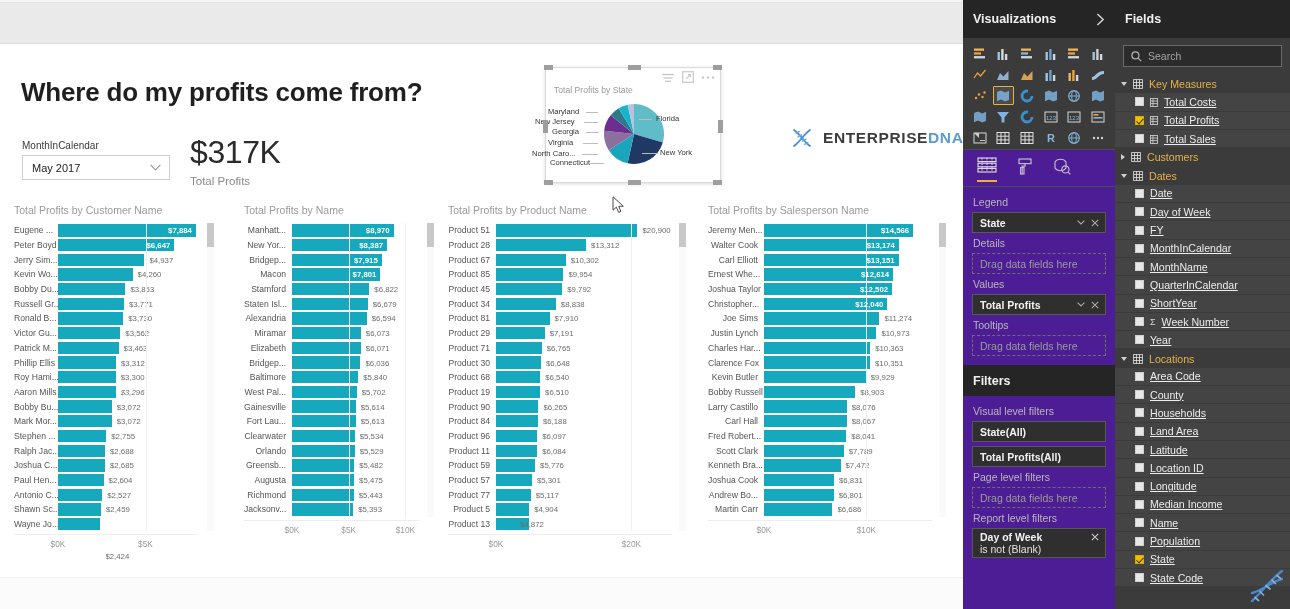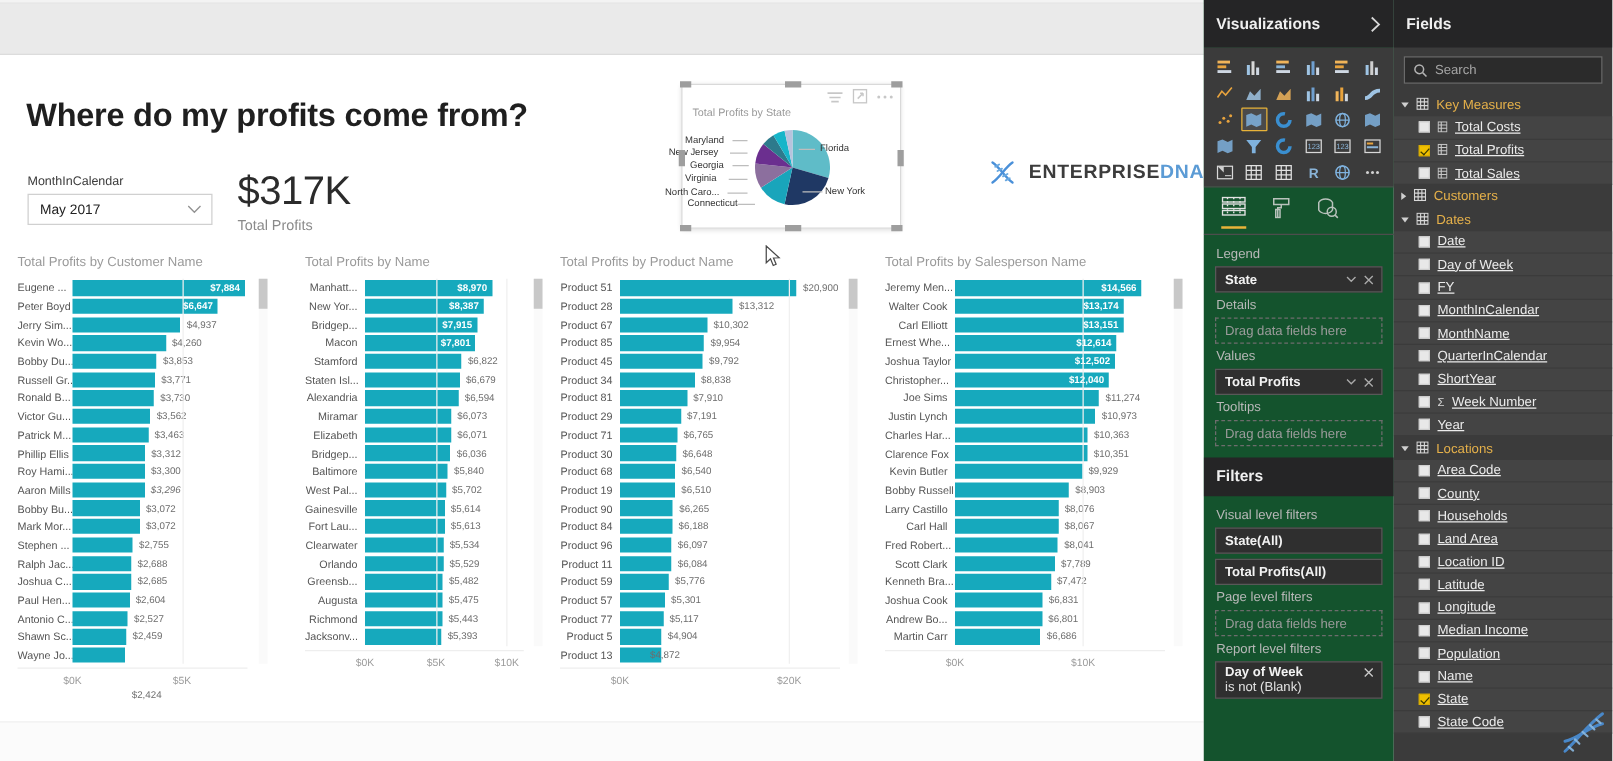--- a/index.html
+++ b/index.html
@@ -117,21 +117,21 @@
   .leader { position: absolute; height: 1px; background: #bdbdbd; }
   .sel-handle {
     position: absolute; width: 5px; height: 13px; background: #9e9e9e;
   }
   .sel-handle.h { width: 13px; height: 5px; }
   .cursor-arrow { position: absolute; left: 66px; top: 100px; }
 
   
   .viz-pane {
     position: absolute; left: 963px; top: 0; width: 152px; height: 609px;
-    background: #14532d; color: #e8e8e8; overflow: hidden;
+    background: #4c1d95; color: #e8e8e8; overflow: hidden;
   }
   .pane-head {
     height: 38px; background: #252526; display: flex; align-items: center;
     padding: 0 10px; justify-content: space-between;
   }
   .pane-head-title { font-size: 12.5px; font-weight: 700; color: #f0f0f0; }
   .viz-grid {
     display: grid; grid-template-columns: repeat(6, 1fr);
     gap: 2px; padding: 6px 6px 2px 6px; background: #3b3b3b;
   }
@@ -1402,41 +1402,41 @@
         <div class="tbl-row field">
           <div class="cbox"></div>
           <span class="fld-name">Households</span>
         </div>
         <div class="tbl-row field">
           <div class="cbox"></div>
           <span class="fld-name">Land Area</span>
         </div>
         <div class="tbl-row field">
           <div class="cbox"></div>
+          <span class="fld-name">Latitude</span>
+        </div>
+        <div class="tbl-row field">
+          <div class="cbox"></div>
           <span class="fld-name">Location ID</span>
         </div>
         <div class="tbl-row field">
           <div class="cbox"></div>
-          <span class="fld-name">Latitude</span>
-        </div>
-        <div class="tbl-row field">
-          <div class="cbox"></div>
           <span class="fld-name">Longitude</span>
         </div>
         <div class="tbl-row field">
           <div class="cbox"></div>
           <span class="fld-name">Median Income</span>
         </div>
         <div class="tbl-row field">
           <div class="cbox"></div>
+          <span class="fld-name">Name</span>
+        </div>
+        <div class="tbl-row field">
+          <div class="cbox"></div>
           <span class="fld-name">Population</span>
-        </div>
-        <div class="tbl-row field">
-          <div class="cbox"></div>
-          <span class="fld-name">Name</span>
         </div>
         <div class="tbl-row field">
           <div class="cbox checked"></div>
           <span class="fld-name">State</span>
         </div>
         <div class="tbl-row field">
           <div class="cbox"></div>
           <span class="fld-name">State Code</span>
         </div>
       </div>

